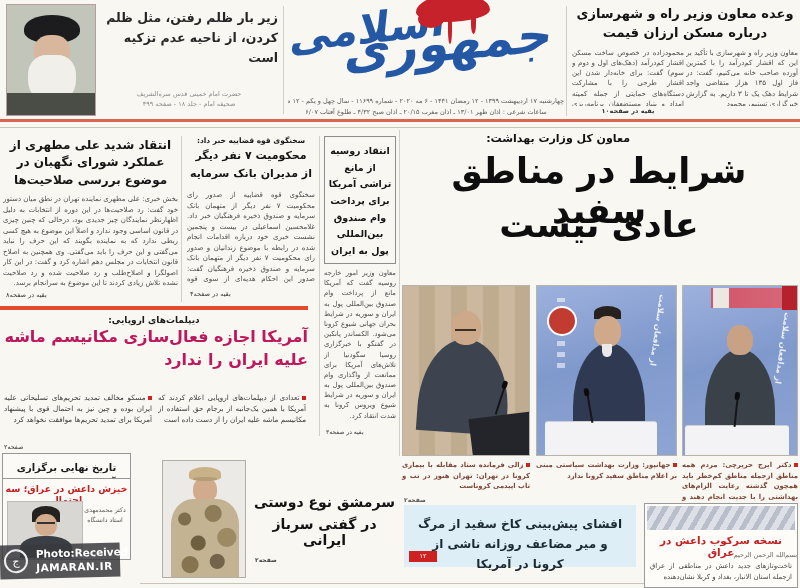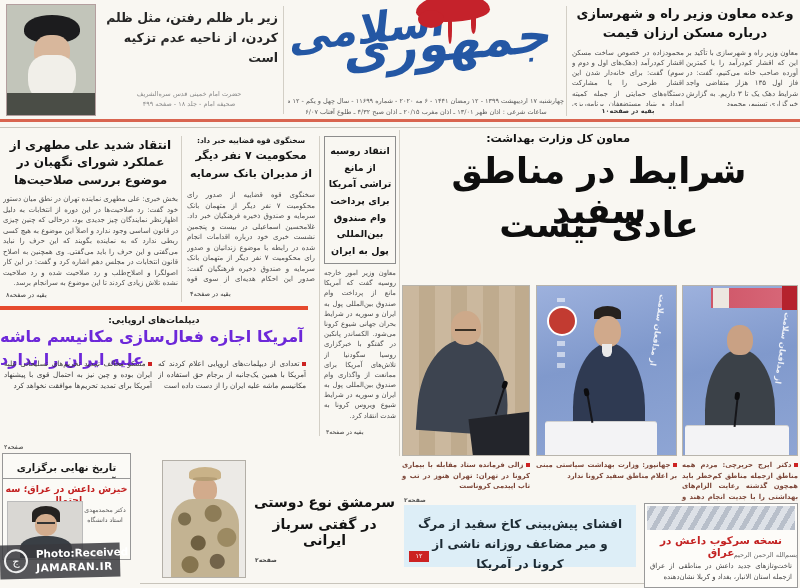--- a/index.html
+++ b/index.html
@@ -33,22 +33,22 @@
   .rule-salmon{left:0;top:119px;width:800px;height:3px;background:#d96550}
 
   
   .art-title{font-weight:bold;color:#151515;text-align:center;line-height:1.45}
   .art-body{font-size:7px;line-height:1.5;color:#4a4a4a;text-align:justify;overflow:hidden}
   .art-more{font-size:6.5px;font-weight:normal;color:#333}
   .kicker-sm{font-weight:bold;color:#1a1a1a;text-align:center}
   .russia-box{left:324px;top:136px;width:72px;height:128px;border:1px solid #8d8d8d;padding:6px 3px}
   .russia-box .art-title{font-size:9.5px;line-height:1.75}
   .red-bar{left:0;top:306px;width:308px;height:4px;background:#e64a2e}
-  .trigger-title{left:0;width:308px;text-align:left;font-weight:800;color:#6d28d9;font-size:16px}
-  .bullet-col{top:359px;width:148px;height:64px;font-size:7.2px;line-height:1.5;color:#3c3c3c;text-align:justify;overflow:hidden}
+  .trigger-title{left:0;width:308px;text-align:right;font-weight:800;color:#be185d;font-size:16px}
+  .bullet-col{top:393px;width:148px;height:64px;font-size:7.2px;line-height:1.5;color:#3c3c3c;text-align:justify;overflow:hidden}
   .red-sq{display:inline-block;width:4.5px;height:4.5px;background:#cc2222;margin-left:2px}
   .exam-box{left:2px;top:453px;width:129px;height:48px;border:1px solid #979797;background:#fbfaf6}
   .exam-title{padding:6px 6px 0;font-size:10px;font-weight:bold;color:#1a1a1a;text-align:center;line-height:1.5}
   .exam-page{position:absolute;left:4px;bottom:3px;font-size:5.8px;color:#777}
   .isisrise-box{left:2px;top:478px;width:129px;height:82px;border:1px solid #979797;background:#fbfaf6;overflow:hidden}
   .isisrise-title{padding-top:4px;font-size:9.3px;font-weight:bold;color:#c32222;text-align:center}
   .isisrise-photo{position:absolute;left:4px;top:22px;width:76px;height:58px;background:#d9d7d3;border:1px solid #bbb;overflow:hidden}
   .ir-hair{position:absolute;left:24px;top:4px;width:28px;height:16px;background:#242220;border-radius:50% 50% 0 0}
   .ir-face{position:absolute;left:27px;top:12px;width:22px;height:22px;background:#d3ac8d;border-radius:45%}
   .ir-glass{position:absolute;left:29px;top:20px;width:18px;height:3px;border-top:2px solid #333}
@@ -106,21 +106,21 @@
   .p3 .banner-logo{position:absolute;right:0;top:0;width:15px;height:24px;background:#b5222d}
   .p3 .ph-torso{left:22px;bottom:24px;width:70px;height:82px;background:#3b4148}
   .p3 .ph-head{left:44px;bottom:100px;width:26px;height:30px;background:#c9a184}
   .p3 .podium{left:2px;width:104px;height:30px}
   .p3 .mic{left:52px;bottom:28px;transform:rotate(6deg)}
   .caption{position:absolute;top:460px;font-size:6.8px;font-weight:bold;color:#7c4638;text-align:justify;line-height:1.55}
   .cap-page{position:absolute;font-size:6px;font-weight:bold;color:#555}
 
   .whitehouse{left:404px;top:505px;width:232px;height:62px;background:#ddeef7}
   .wh-text{padding:10px 14px 0;text-align:center;font-size:12px;font-weight:bold;color:#1c2a33;line-height:1.65}
-  .wh-page{position:absolute;left:5px;bottom:5px;width:20px;height:11px;background:#cc2222;color:#fff;font-size:6.5px;text-align:center;line-height:11px}
+  .wh-page{position:absolute;left:5px;bottom:5px;width:28px;height:11px;background:#cc2222;color:#fff;font-size:6.5px;text-align:center;line-height:11px}
   .isis-box{left:644px;top:503px;width:154px;height:85px;border:1px solid #999;background:#fdfcf9;overflow:hidden}
   .isis-pattern{position:absolute;left:2px;top:2px;right:2px;height:24px;background:repeating-linear-gradient(-60deg,#b8bfca 0 5px,#dde1e7 5px 11px)}
   .isis-title{position:absolute;top:30px;width:100%;text-align:center;font-size:10.5px;font-weight:bold;color:#c32222}
   .isis-basmala{position:absolute;top:47px;width:100%;text-align:right;font-size:6.5px;color:#666}
   .isis-body{position:absolute;top:57px;left:5px;right:5px;font-size:6.9px;color:#444;text-align:justify;line-height:1.55}
 </style>
 </head>
 <body>
 
 <div class="page">

